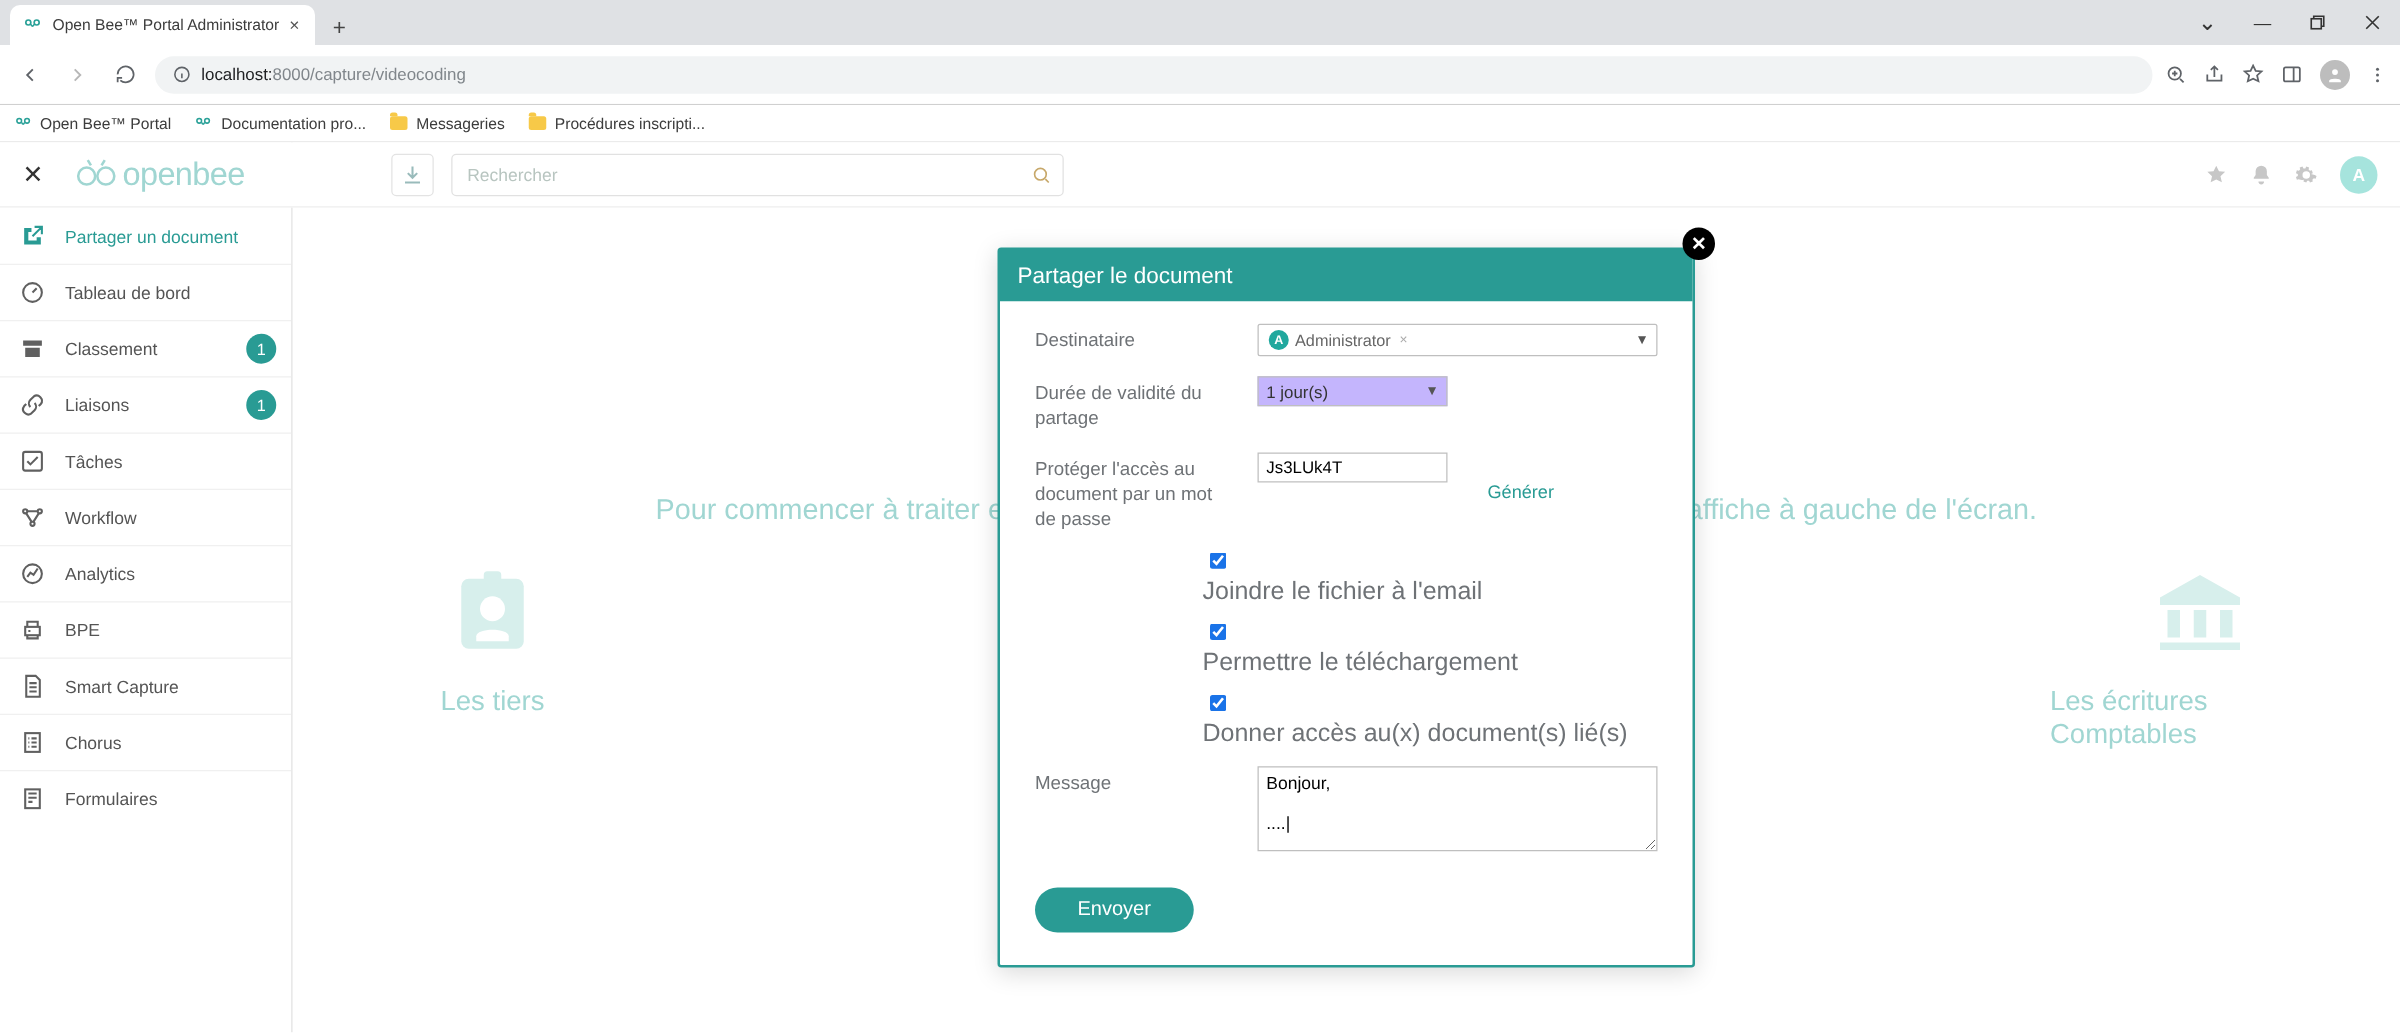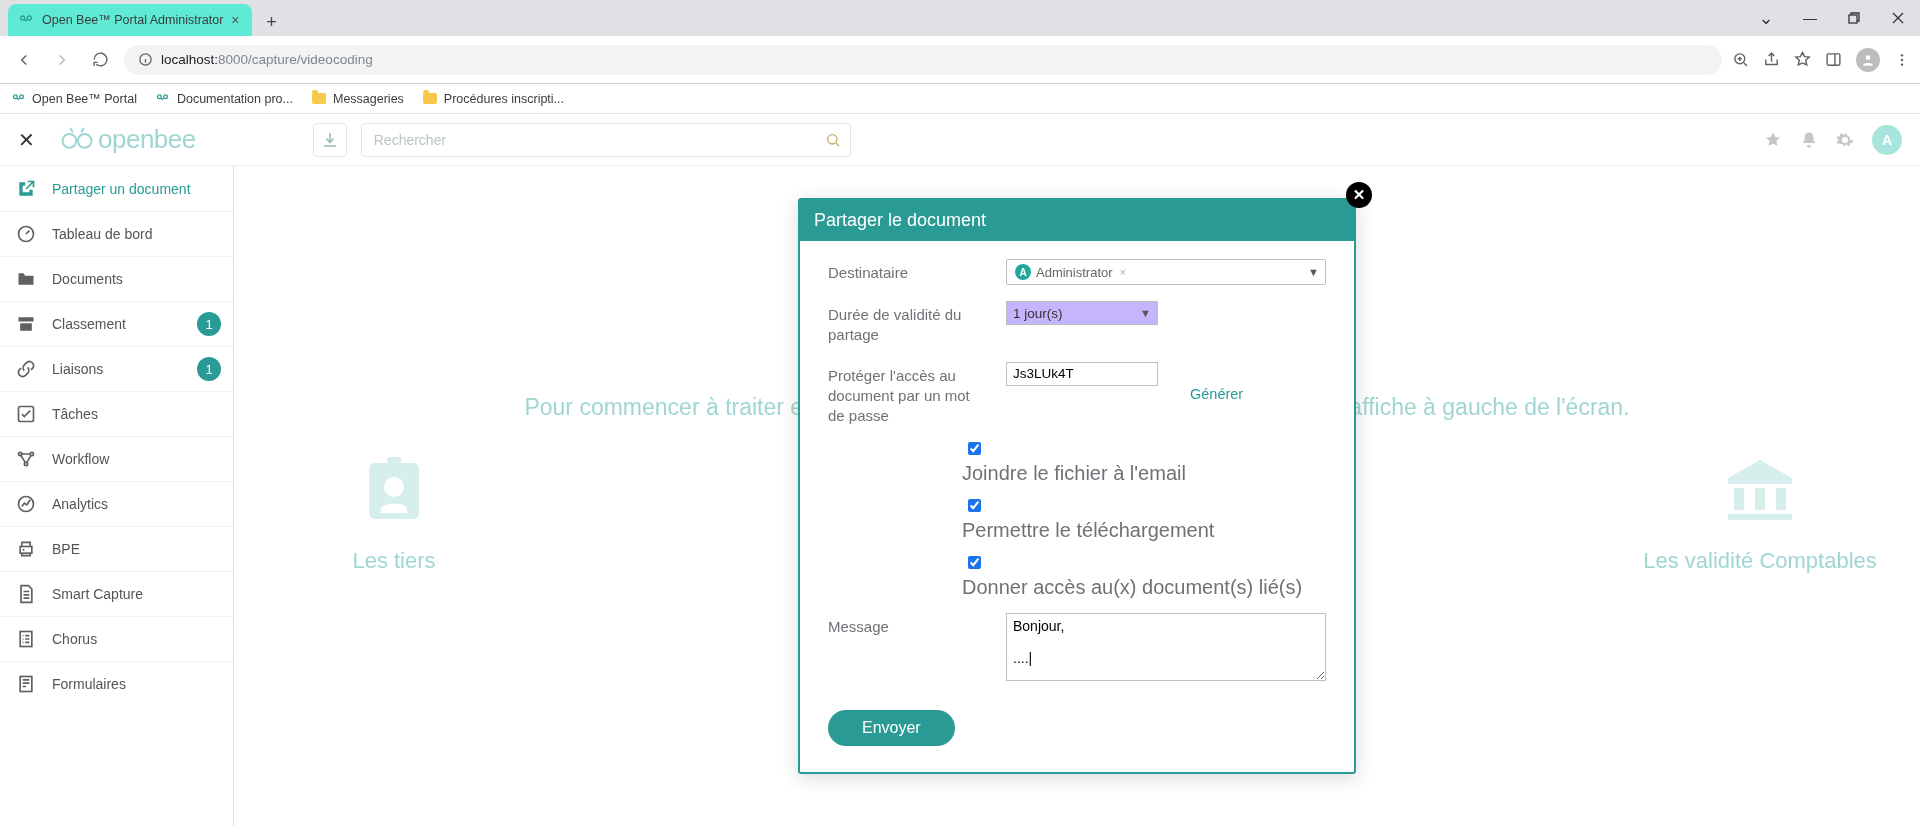--- a/index.html
+++ b/index.html
@@ -16,21 +16,21 @@
     --page-bg: #ffffff;
     --bookmark-yellow: #f7c948;
   }
   * { box-sizing: border-box; margin:0; padding:0; }
   html, body { width:100%; height:100%; font-family: "Segoe UI", Arial, sans-serif; font-size:14px; color:#333; }
   body { background:#fff; overflow:hidden; }
 
   
   .browser-chrome { height:84px; border-bottom:1px solid #d0d0d0; background:#fff; display:flex; flex-direction:column; }
   .tab-strip { height:36px; background:#dfe1e4; display:flex; align-items:flex-end; padding-left:8px; }
-  .tab { height:32px; background:#5eead4; border-radius:8px 8px 0 0; display:flex; align-items:center; padding:0 12px 0 10px; min-width:220px; gap:8px; font-size:12.5px; color:#3c3c3c; }
+  .tab { height:32px; background:#ffffff; border-radius:8px 8px 0 0; display:flex; align-items:center; padding:0 12px 0 10px; min-width:220px; gap:8px; font-size:12.5px; color:#3c3c3c; }
   .tab .fav { width:16px; height:16px; display:flex; align-items:center; justify-content:center; }
   .tab .close { margin-left:auto; color:#555; font-size:14px; cursor:pointer; }
   .new-tab { width:28px; height:28px; display:flex; align-items:center; justify-content:center; color:#444; font-size:18px; cursor:pointer; margin-left:6px; }
   .win-controls { margin-left:auto; display:flex; align-items:center; height:100%; }
   .win-controls div { width:44px; height:100%; display:flex; align-items:center; justify-content:center; color:#333; cursor:pointer; }
   .win-controls .chev { font-size:18px; }
 
   .addr-row { flex:1; display:flex; align-items:center; padding:0 10px; gap:10px; background:#fff; }
   .nav-btn { width:28px; height:28px; display:flex; align-items:center; justify-content:center; color:#5f6368; border-radius:50%; cursor:pointer; }
   .nav-btn.disabled { color:#b7b7b7; cursor:default; }
@@ -309,28 +309,20 @@
           <svg width="20" height="20" viewBox="0 0 24 24" fill="none" stroke="currentColor" stroke-width="2">
             <circle cx="12" cy="12" r="9"></circle>
             <path d="M12 12l4-4"></path>
           </svg>
         </span>
       <span>Tableau de bord</span>
     </div>
     <div class="side-item">
       <span class="ic">
           <svg width="20" height="20" viewBox="0 0 24 24" fill="currentColor">
-            <path d="M3 5h6l2 3h10v11H3z"></path>
-          </svg>
-        </span>
-      <span>Documents</span>
-    </div>
-    <div class="side-item">
-      <span class="ic">
-          <svg width="20" height="20" viewBox="0 0 24 24" fill="currentColor">
             <path d="M3 4h18v5H3zM5 11h14v9H5zM9 14h6"></path>
           </svg>
         </span>
       <span>Classement</span>
       <span class="badge">1</span>
     </div>
     <div class="side-item">
       <span class="ic">
           <svg width="20" height="20" viewBox="0 0 24 24" fill="none" stroke="currentColor" stroke-width="2">
             <path d="M10 14a5 5 0 0 1 0-7l3-3a5 5 0 0 1 7 7l-2 2M14 10a5 5 0 0 1 0 7l-3 3a5 5 0 0 1-7-7l2-2"></path>
@@ -423,21 +415,21 @@
       <div class="card">
         <div class="card-icon">
           <svg width="72" height="64" viewBox="0 0 72 64" fill="#d7efec">
               <path d="M4 20L36 2l32 18v6H4z"></path>
               <rect x="10" y="30" width="10" height="22"></rect>
               <rect x="31" y="30" width="10" height="22"></rect>
               <rect x="52" y="30" width="10" height="22"></rect>
               <rect x="4" y="56" width="64" height="6"></rect>
             </svg>
         </div>
-        <div class="card-title">Les validité Comptables</div>
+        <div class="card-title">Les écritures Comptables</div>
       </div>
     </div>
 
     <div class="modal-wrap">
       <div class="modal">
         <div class="modal-close">✕</div>
         <div class="modal-header">Partager le document</div>
         <div class="modal-body">
 
           <div class="row">

